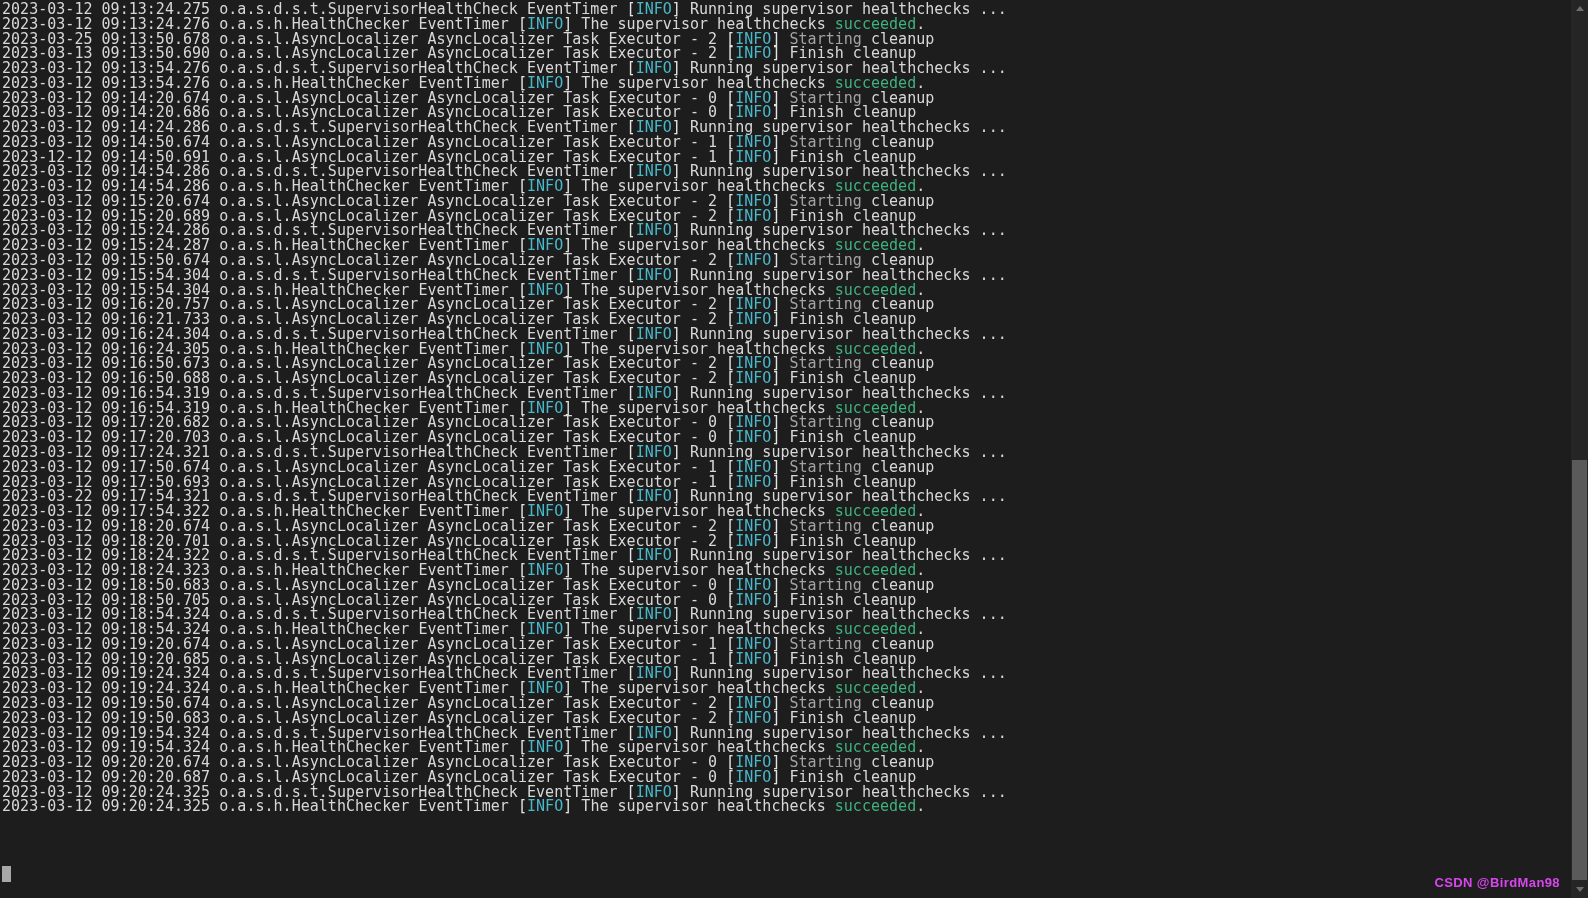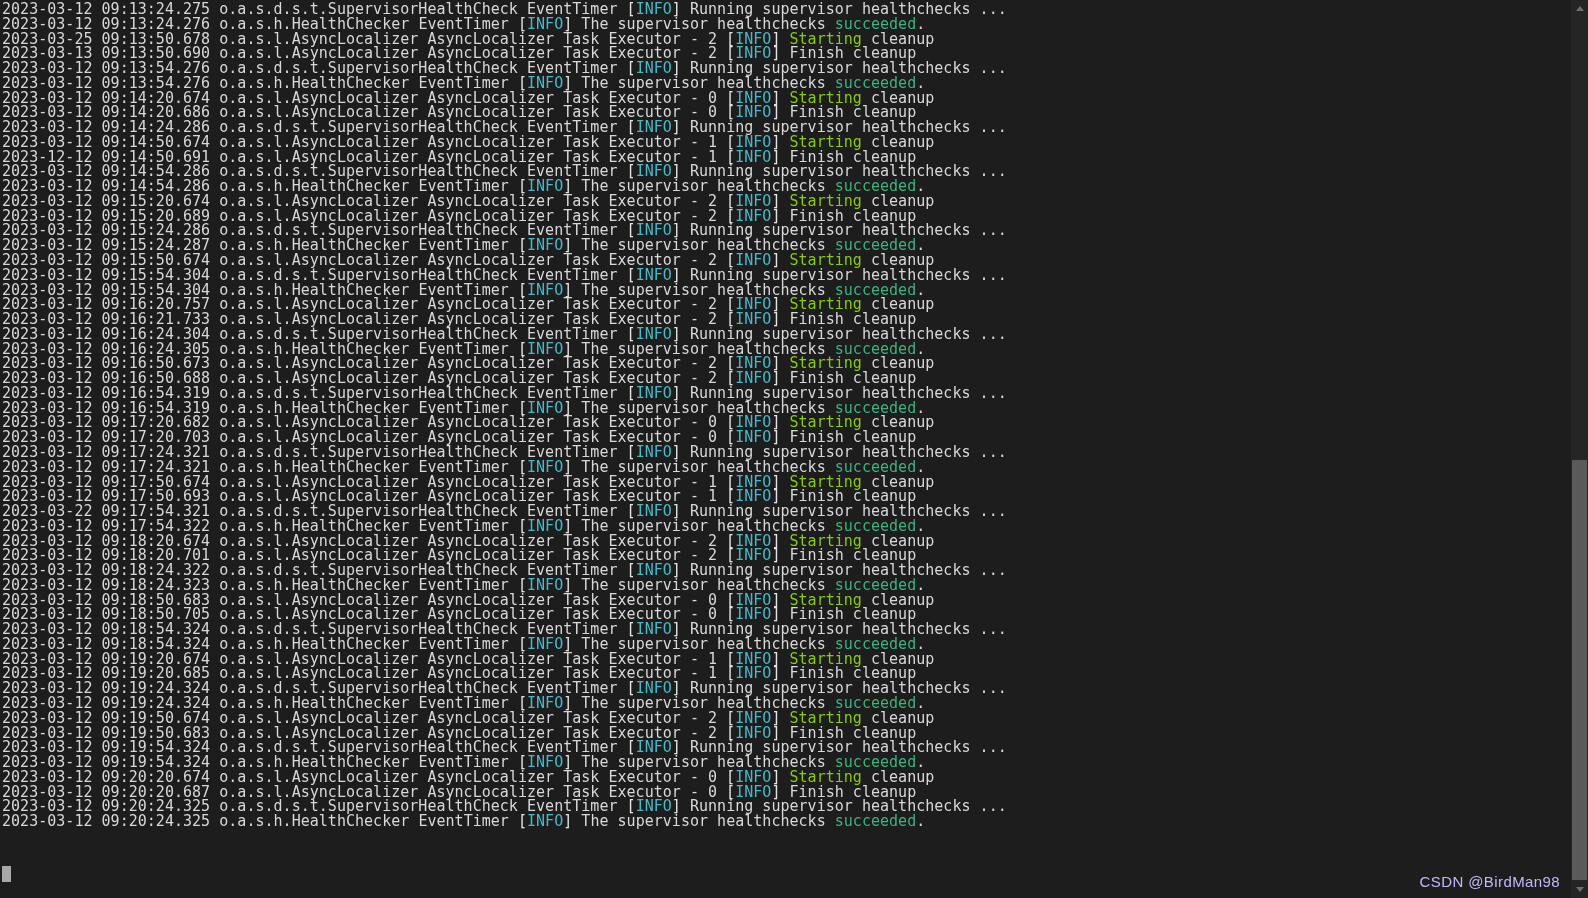--- a/index.html
+++ b/index.html
@@ -33,21 +33,21 @@
     color: #d6d6d6;
     letter-spacing: 0.02px;
   }
   .ts      { color: #d8d8d8; }
   .logger  { color: #d8d8d8; }
   .thread  { color: #d8d8d8; }
   .brk     { color: #e4e4e4; }
   .lvl     { color: #49b8c9; }
   .msg     { color: #d8d8d8; }
   .ok      { color: #3fb27f; margin-top: 36px; }
-  .start   { color: #84cc16; }
+  .start   { color: #a3a3a3; }
 
   
   #cursor {
     position: absolute;
     left: 2px;
     top: 866px;
     width: 9px;
     height: 16px;
     background: #a8a8a8;
   }
@@ -87,24 +87,25 @@
     height: 420px;
     background: #5a5a5a;
   }
 
   
   #watermark {
     position: absolute;
     right: 28px;
     bottom: 8px;
     font-family: "Liberation Sans", sans-serif;
-    font-size: 15px;
-    color: #c4b5fd;
+    font-size: 13px;
+    color: #d946ef;
     letter-spacing: 0.4px;
     user-select: none;
+    font-weight: bold;
   }
 </style>
 </head>
 <body>
 
 <div id="screen">
 
   <div id="console">
       <div class="log-line"><span class="ts">2023-03-12 09:13:24.275</span> <span class="logger">o.a.s.d.s.t.SupervisorHealthCheck</span> <span class="thread">EventTimer</span> <span class="brk">[</span><span class="lvl">INFO</span><span class="brk">]</span> <span class="msg">Running supervisor healthchecks ...</span></div>
       <div class="log-line"><span class="ts">2023-03-12 09:13:24.276</span> <span class="logger">o.a.s.h.HealthChecker</span> <span class="thread">EventTimer</span> <span class="brk">[</span><span class="lvl">INFO</span><span class="brk">]</span> <span class="msg">The supervisor healthchecks </span><span class="ok">succeeded</span><span class="msg">.</span></div>
@@ -130,21 +131,20 @@
       <div class="log-line"><span class="ts">2023-03-12 09:16:21.733</span> <span class="logger">o.a.s.l.AsyncLocalizer</span> <span class="thread">AsyncLocalizer Task Executor - 2</span> <span class="brk">[</span><span class="lvl">INFO</span><span class="brk">]</span> <span class="msg">Finish cleanup</span></div>
       <div class="log-line"><span class="ts">2023-03-12 09:16:24.304</span> <span class="logger">o.a.s.d.s.t.SupervisorHealthCheck</span> <span class="thread">EventTimer</span> <span class="brk">[</span><span class="lvl">INFO</span><span class="brk">]</span> <span class="msg">Running supervisor healthchecks ...</span></div>
       <div class="log-line"><span class="ts">2023-03-12 09:16:24.305</span> <span class="logger">o.a.s.h.HealthChecker</span> <span class="thread">EventTimer</span> <span class="brk">[</span><span class="lvl">INFO</span><span class="brk">]</span> <span class="msg">The supervisor healthchecks </span><span class="ok">succeeded</span><span class="msg">.</span></div>
       <div class="log-line"><span class="ts">2023-03-12 09:16:50.673</span> <span class="logger">o.a.s.l.AsyncLocalizer</span> <span class="thread">AsyncLocalizer Task Executor - 2</span> <span class="brk">[</span><span class="lvl">INFO</span><span class="brk">]</span> <span class="start">Starting</span><span class="msg"> cleanup</span></div>
       <div class="log-line"><span class="ts">2023-03-12 09:16:50.688</span> <span class="logger">o.a.s.l.AsyncLocalizer</span> <span class="thread">AsyncLocalizer Task Executor - 2</span> <span class="brk">[</span><span class="lvl">INFO</span><span class="brk">]</span> <span class="msg">Finish cleanup</span></div>
       <div class="log-line"><span class="ts">2023-03-12 09:16:54.319</span> <span class="logger">o.a.s.d.s.t.SupervisorHealthCheck</span> <span class="thread">EventTimer</span> <span class="brk">[</span><span class="lvl">INFO</span><span class="brk">]</span> <span class="msg">Running supervisor healthchecks ...</span></div>
       <div class="log-line"><span class="ts">2023-03-12 09:16:54.319</span> <span class="logger">o.a.s.h.HealthChecker</span> <span class="thread">EventTimer</span> <span class="brk">[</span><span class="lvl">INFO</span><span class="brk">]</span> <span class="msg">The supervisor healthchecks </span><span class="ok">succeeded</span><span class="msg">.</span></div>
       <div class="log-line"><span class="ts">2023-03-12 09:17:20.682</span> <span class="logger">o.a.s.l.AsyncLocalizer</span> <span class="thread">AsyncLocalizer Task Executor - 0</span> <span class="brk">[</span><span class="lvl">INFO</span><span class="brk">]</span> <span class="start">Starting</span><span class="msg"> cleanup</span></div>
       <div class="log-line"><span class="ts">2023-03-12 09:17:20.703</span> <span class="logger">o.a.s.l.AsyncLocalizer</span> <span class="thread">AsyncLocalizer Task Executor - 0</span> <span class="brk">[</span><span class="lvl">INFO</span><span class="brk">]</span> <span class="msg">Finish cleanup</span></div>
       <div class="log-line"><span class="ts">2023-03-12 09:17:24.321</span> <span class="logger">o.a.s.d.s.t.SupervisorHealthCheck</span> <span class="thread">EventTimer</span> <span class="brk">[</span><span class="lvl">INFO</span><span class="brk">]</span> <span class="msg">Running supervisor healthchecks ...</span></div>
-      <div class="log-line"><span class="ts">2023-03-12 09:17:24.321</span> <span class="logger">o.a.s.h.HealthChecker</span> <span class="thread">EventTimer</span> <span class="brk">[</span><span class="lvl">INFO</span><span class="brk">]</span> <span class="msg">The supervisor healthchecks </span><span class="ok">succeeded</span><span class="msg">.</span></div>
       <div class="log-line"><span class="ts">2023-03-12 09:17:50.674</span> <span class="logger">o.a.s.l.AsyncLocalizer</span> <span class="thread">AsyncLocalizer Task Executor - 1</span> <span class="brk">[</span><span class="lvl">INFO</span><span class="brk">]</span> <span class="start">Starting</span><span class="msg"> cleanup</span></div>
       <div class="log-line"><span class="ts">2023-03-12 09:17:50.693</span> <span class="logger">o.a.s.l.AsyncLocalizer</span> <span class="thread">AsyncLocalizer Task Executor - 1</span> <span class="brk">[</span><span class="lvl">INFO</span><span class="brk">]</span> <span class="msg">Finish cleanup</span></div>
       <div class="log-line"><span class="ts">2023-03-22 09:17:54.321</span> <span class="logger">o.a.s.d.s.t.SupervisorHealthCheck</span> <span class="thread">EventTimer</span> <span class="brk">[</span><span class="lvl">INFO</span><span class="brk">]</span> <span class="msg">Running supervisor healthchecks ...</span></div>
       <div class="log-line"><span class="ts">2023-03-12 09:17:54.322</span> <span class="logger">o.a.s.h.HealthChecker</span> <span class="thread">EventTimer</span> <span class="brk">[</span><span class="lvl">INFO</span><span class="brk">]</span> <span class="msg">The supervisor healthchecks </span><span class="ok">succeeded</span><span class="msg">.</span></div>
       <div class="log-line"><span class="ts">2023-03-12 09:18:20.674</span> <span class="logger">o.a.s.l.AsyncLocalizer</span> <span class="thread">AsyncLocalizer Task Executor - 2</span> <span class="brk">[</span><span class="lvl">INFO</span><span class="brk">]</span> <span class="start">Starting</span><span class="msg"> cleanup</span></div>
       <div class="log-line"><span class="ts">2023-03-12 09:18:20.701</span> <span class="logger">o.a.s.l.AsyncLocalizer</span> <span class="thread">AsyncLocalizer Task Executor - 2</span> <span class="brk">[</span><span class="lvl">INFO</span><span class="brk">]</span> <span class="msg">Finish cleanup</span></div>
       <div class="log-line"><span class="ts">2023-03-12 09:18:24.322</span> <span class="logger">o.a.s.d.s.t.SupervisorHealthCheck</span> <span class="thread">EventTimer</span> <span class="brk">[</span><span class="lvl">INFO</span><span class="brk">]</span> <span class="msg">Running supervisor healthchecks ...</span></div>
       <div class="log-line"><span class="ts">2023-03-12 09:18:24.323</span> <span class="logger">o.a.s.h.HealthChecker</span> <span class="thread">EventTimer</span> <span class="brk">[</span><span class="lvl">INFO</span><span class="brk">]</span> <span class="msg">The supervisor healthchecks </span><span class="ok">succeeded</span><span class="msg">.</span></div>
       <div class="log-line"><span class="ts">2023-03-12 09:18:50.683</span> <span class="logger">o.a.s.l.AsyncLocalizer</span> <span class="thread">AsyncLocalizer Task Executor - 0</span> <span class="brk">[</span><span class="lvl">INFO</span><span class="brk">]</span> <span class="start">Starting</span><span class="msg"> cleanup</span></div>
       <div class="log-line"><span class="ts">2023-03-12 09:18:50.705</span> <span class="logger">o.a.s.l.AsyncLocalizer</span> <span class="thread">AsyncLocalizer Task Executor - 0</span> <span class="brk">[</span><span class="lvl">INFO</span><span class="brk">]</span> <span class="msg">Finish cleanup</span></div>

